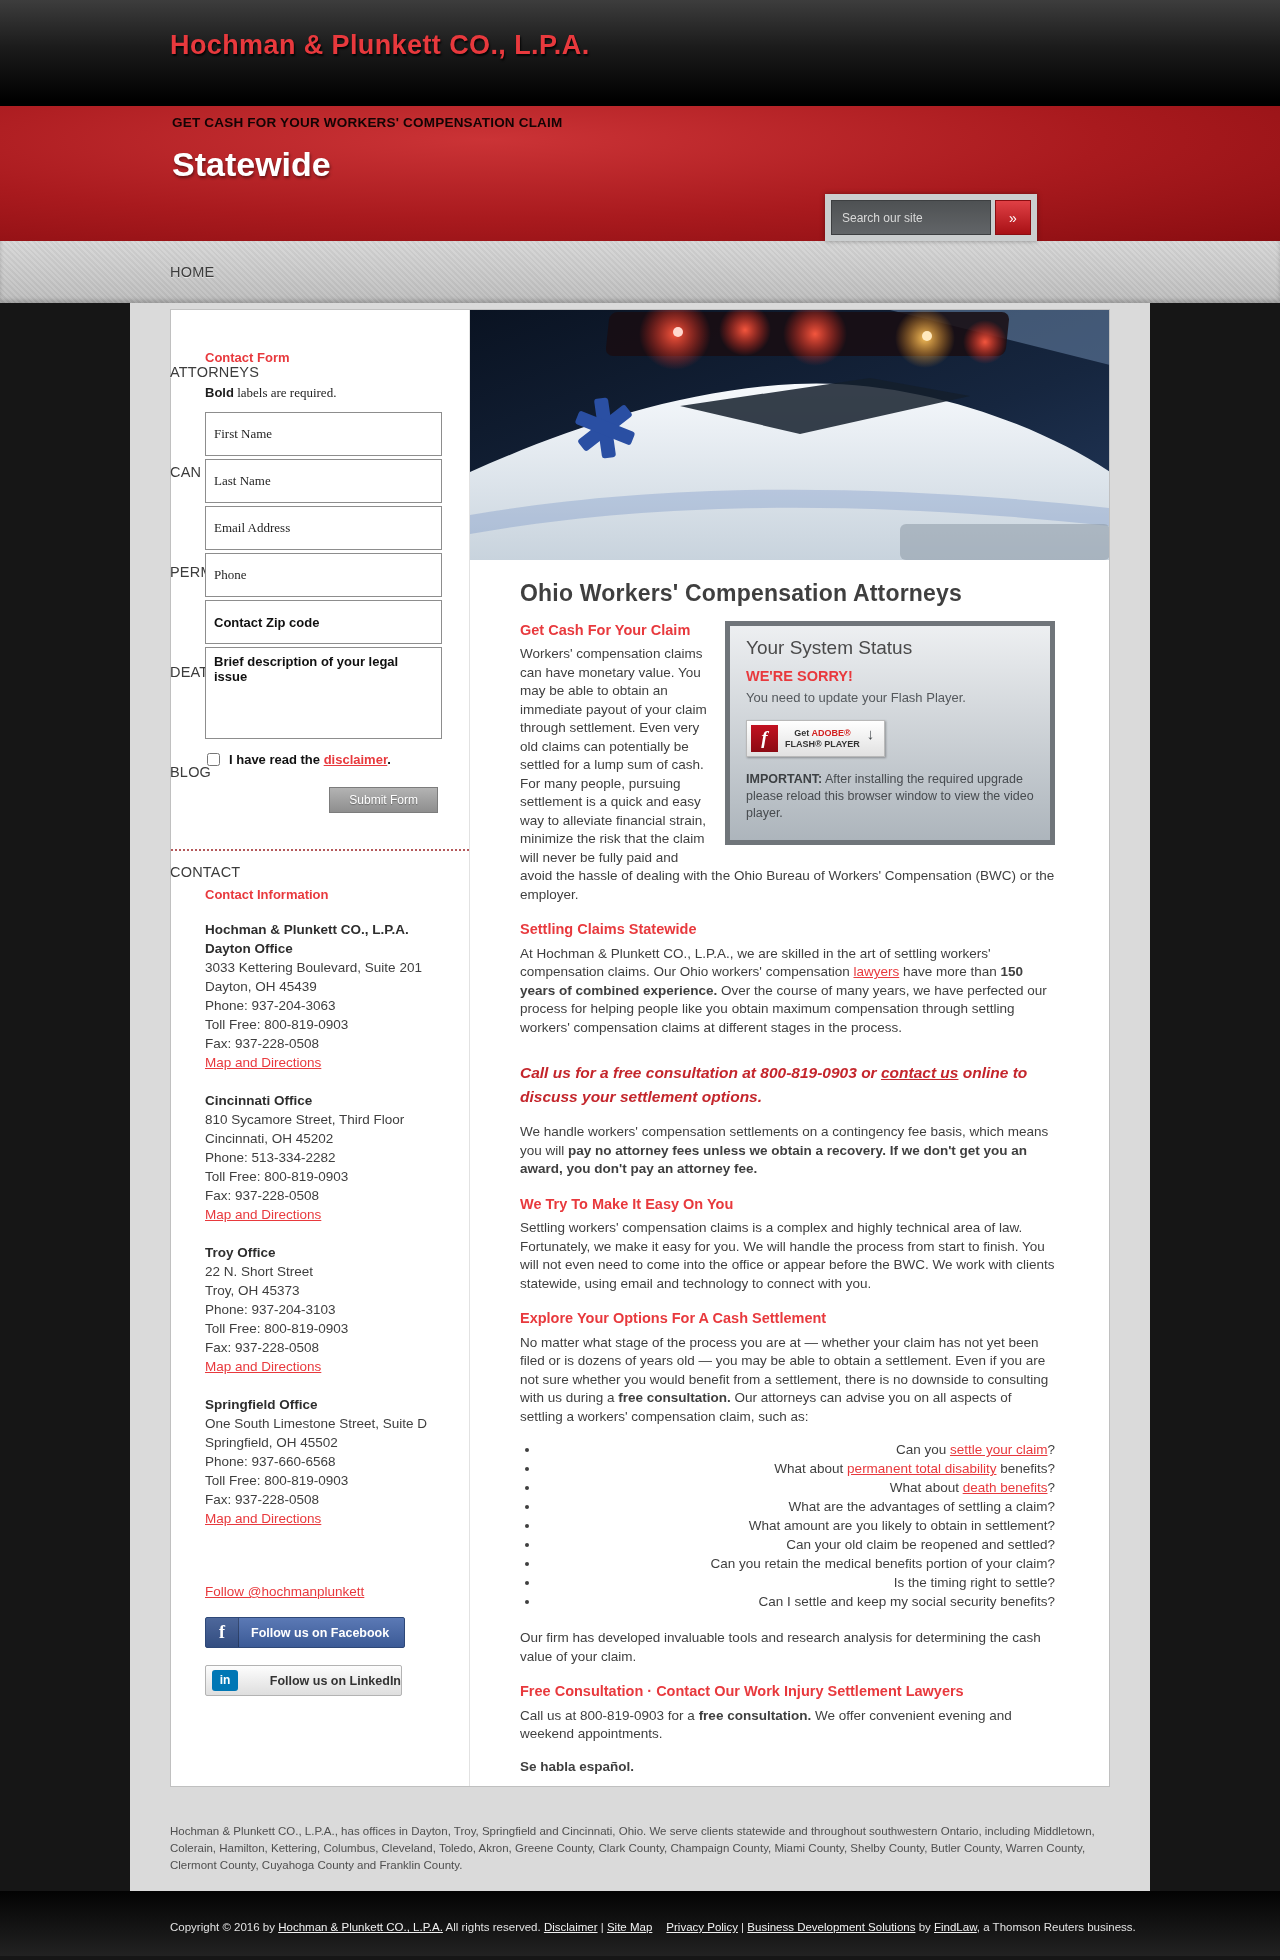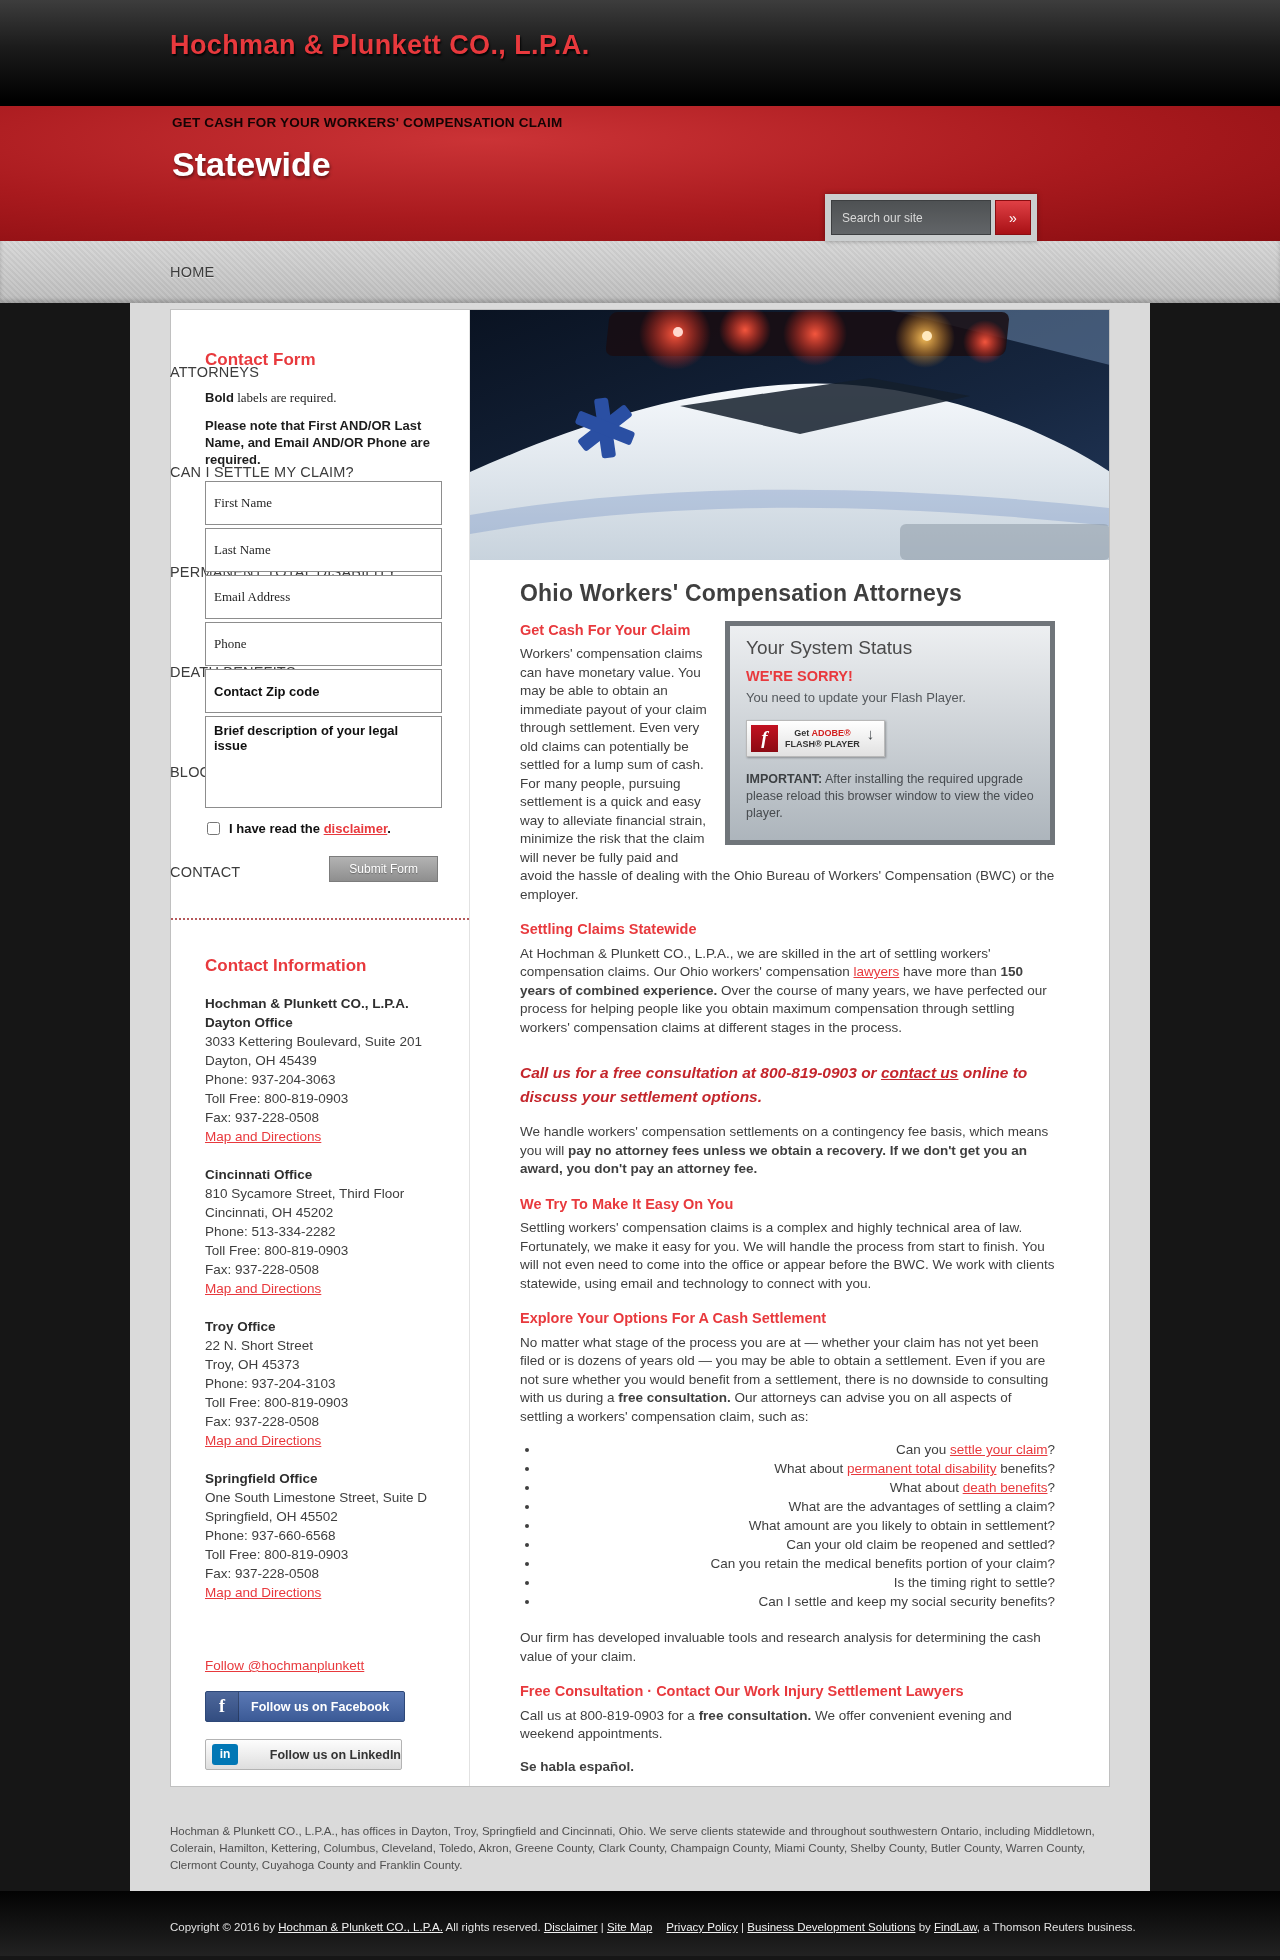--- a/index.html
+++ b/index.html
@@ -60,21 +60,21 @@
 
   
   .wrapper { width:1020px; margin:0 auto; background:#dadada; padding-top:6px; }
   .panel {
     width:940px; height:1478px; margin:0 auto; background:#fff;
     border:1px solid #c0c0c0; display:flex; overflow:hidden;
   }
 
   
   .sidebar { width:299px; flex:none; border-right:1px solid #e2e2e2; padding:40px 27px 0 34px; }
-  .red-heading { color:#e8393d; font-size:17px; font-weight:bold; }
+  .red-heading { color:#e8393d; font-size:13px; font-weight:bold; }
   .cf-title { margin-bottom:20px; }
   .note { font-size:13px; color:#1d1d1d; margin-bottom:11px; }
   .note .serif { font-family:"Liberation Serif", serif; }
   .note2 { font-size:13px; font-weight:bold; color:#1d1d1d; line-height:17px; margin-bottom:13px; }
   .fld {
     display:block; width:100%; height:44px; border:1px solid #8d8d8d; background:#fff;
     margin-bottom:3px; padding:0 8px; font-size:13px; color:#1d1d1d;
     font-family:"Liberation Serif", serif;
   }
   .fld.bold-ph { font-family:"Liberation Sans", sans-serif; }
@@ -185,21 +185,20 @@
     <li>CONTACT</li>
   </ul>
 </nav>
 
 <div class="wrapper">
   <div class="panel">
 
     <aside class="sidebar">
       <h2 class="red-heading cf-title">Contact Form</h2>
       <p class="note"><b>Bold</b><span class="serif"> labels are required.</span></p>
-      <p class="note2">Please note that First AND/OR Last Name, and Email AND/OR Phone are required.</p>
 
       <input class="fld" type="text" placeholder="First Name" style="">
       <input class="fld" type="text" placeholder="Last Name" style="">
       <input class="fld" type="text" placeholder="Email Address" style="">
       <input class="fld" type="text" placeholder="Phone" style="">
       <input class="fld bold-ph" type="text" placeholder="Contact Zip code" style="">
       <textarea class="fld" placeholder="Brief description of your legal issue" style=""></textarea>
 
       <div class="disclaimer-row">
         <input type="checkbox" style="">

